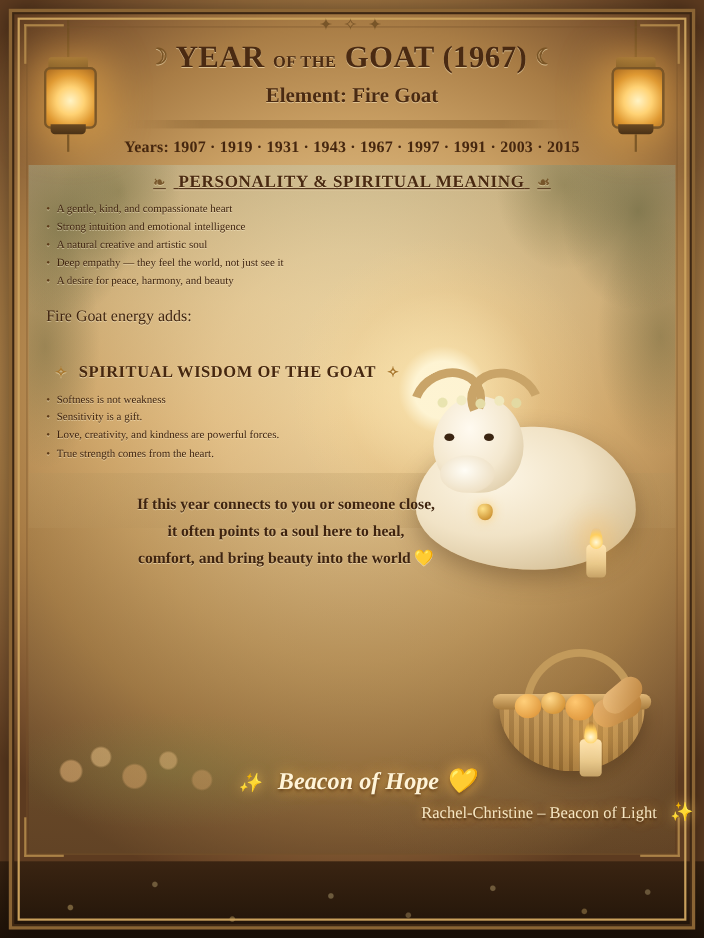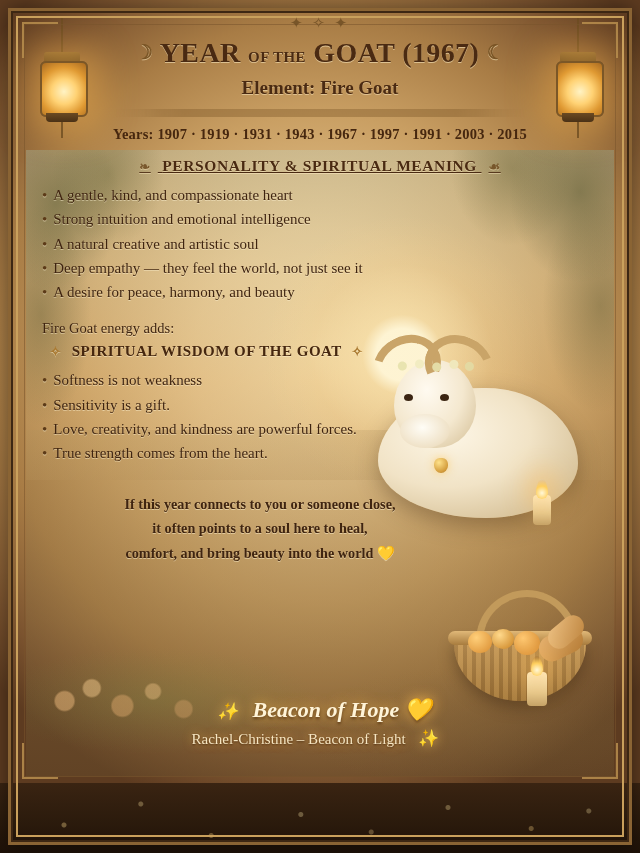--- a/index.html
+++ b/index.html
@@ -359,21 +359,21 @@
     padding: 0 7px;
     opacity: .85;
   }
 
   .bullets {
     margin: 0;
     padding: 0 0 0 8px;
     list-style: none;
   }
   .bullets li {
-    font-size: 15px;
+    font-size: 10px;
     color: #3f2410;
     line-height: 1.62;
     text-shadow: 0 1px 0 rgba(255,246,214,.5);
     white-space: nowrap;
   }
   .bullets li::before {
     content: "•";
     color: #5c3a18;
     padding-right: 6px;
   }
@@ -385,21 +385,21 @@
     margin: 16px 0 3px;
     text-shadow: 0 1px 0 rgba(255,246,214,.5);
   }
 
   .wisdom-head {
     font-size: 15px;
     font-weight: bold;
     color: #46270f;
     letter-spacing: .5px;
     padding-left: 10px;
-    margin: 6px 0 8px;
+    margin: 34px 0 8px;
     text-shadow: 0 1px 0 rgba(255,246,214,.5);
   }
   .wisdom-head .star { color: #a9782f; font-size: 13px; padding: 0 6px; }
 
   .closing {
     margin-top: 26px;
     text-align: center;
     padding-right: 120px;
     font-weight: bold;
   }
@@ -423,20 +423,21 @@
     font-style: italic;
     font-weight: bold;
     color: #fff4d8;
     text-shadow: 0 0 14px rgba(255,190,80,.85), 0 2px 3px rgba(60,30,10,.8);
   }
   .footer .signature {
     margin-top: 5px;
     font-size: 15px;
     color: #f6e6c2;
     text-shadow: 0 0 10px rgba(255,180,70,.7), 0 1px 2px rgba(50,25,8,.85);
+    text-align: right;
   }
   .sparkle {
     color: #ffe9a8;
     font-size: 17px;
     padding: 0 9px;
     text-shadow: 0 0 12px rgba(255,200,90,.9);
   }
 
   
   .flowers {

